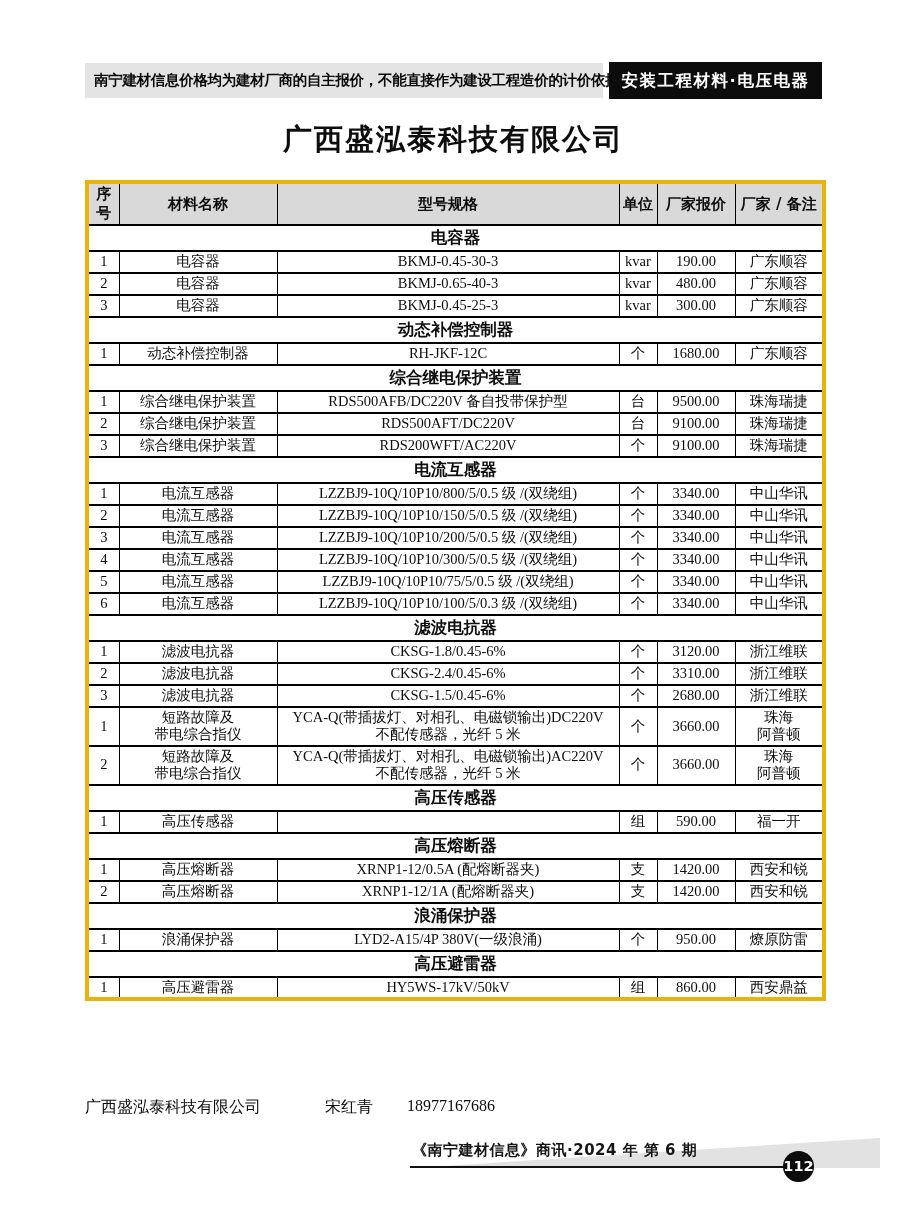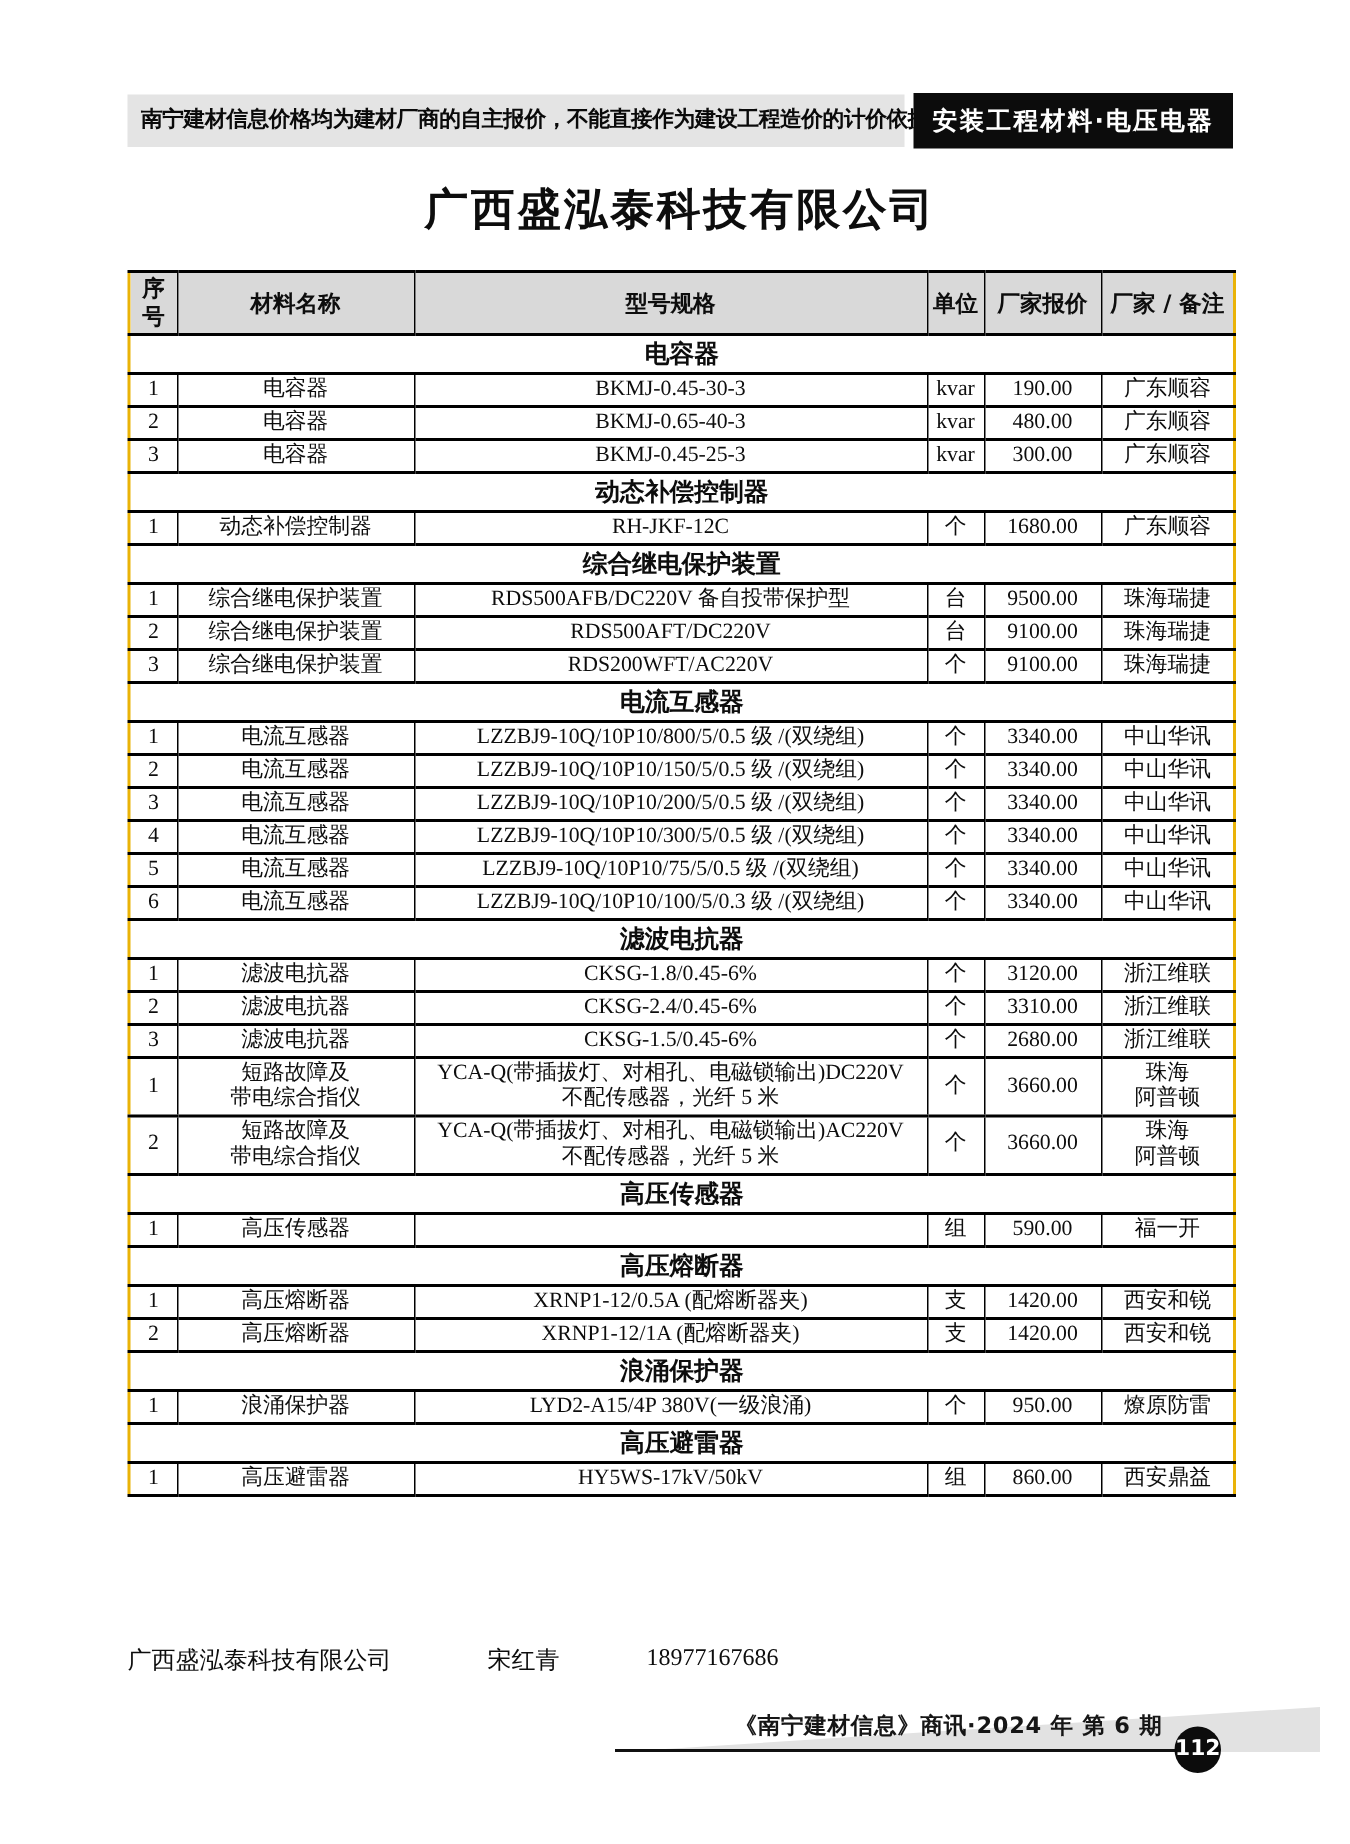--- a/index.html
+++ b/index.html
@@ -45,21 +45,21 @@
     font-weight:bold; font-size:29px;
     letter-spacing:2px;
   }
 
   
   table.price-table {
     position:absolute; top:180px; left:85px;
     width:737px;
     border-collapse:collapse;
     table-layout:fixed;
-    border:2px solid #eab308;
+    border:4px solid #eab308;
   }
   .price-table th, .price-table td {
     border:1px solid #000;
     border-top-width:2px;
     border-bottom-width:2px;
     text-align:center;
     padding:1px 3px;
     overflow:hidden;
     box-sizing:border-box;
   }
@@ -83,38 +83,38 @@
   }
 
   
   .supplier-line {
     position:absolute; top:1097px; left:85px; width:737px;
     font-family:"Liberation Serif", serif;
     font-size:16px;
   }
   .supplier-line .company  { position:absolute; left:0; }
   .supplier-line .contact  { position:absolute; left:240px; }
-  .supplier-line .phone    { position:absolute; left:322px;margin-left:24px; }
+  .supplier-line .phone    { position:absolute; left:322px; }
 
   
   .footer-wedge {
     position:absolute; left:412px; top:1138px;
     width:468px; height:30px;
     background:#e2e2e2;
     clip-path:polygon(0 100%, 100% 0, 100% 100%);
   }
   .footer-rule {
     position:absolute; left:410px; top:1166px;
     width:384px; height:2px;
     background:#111;
   }
   .journal-ref {
     position:absolute; left:412px; top:1141px;
     width:363px;
-    text-align:right;
+    text-align:left;
     font-size:15px;
     font-weight:bold;
     color:#161616;
     letter-spacing:0.5px;
   }
   .page-badge {
     position:absolute; left:783px; top:1141px;
     width:31px; height:31px;
     background:#0c0c0c;
     border-radius:50%;

